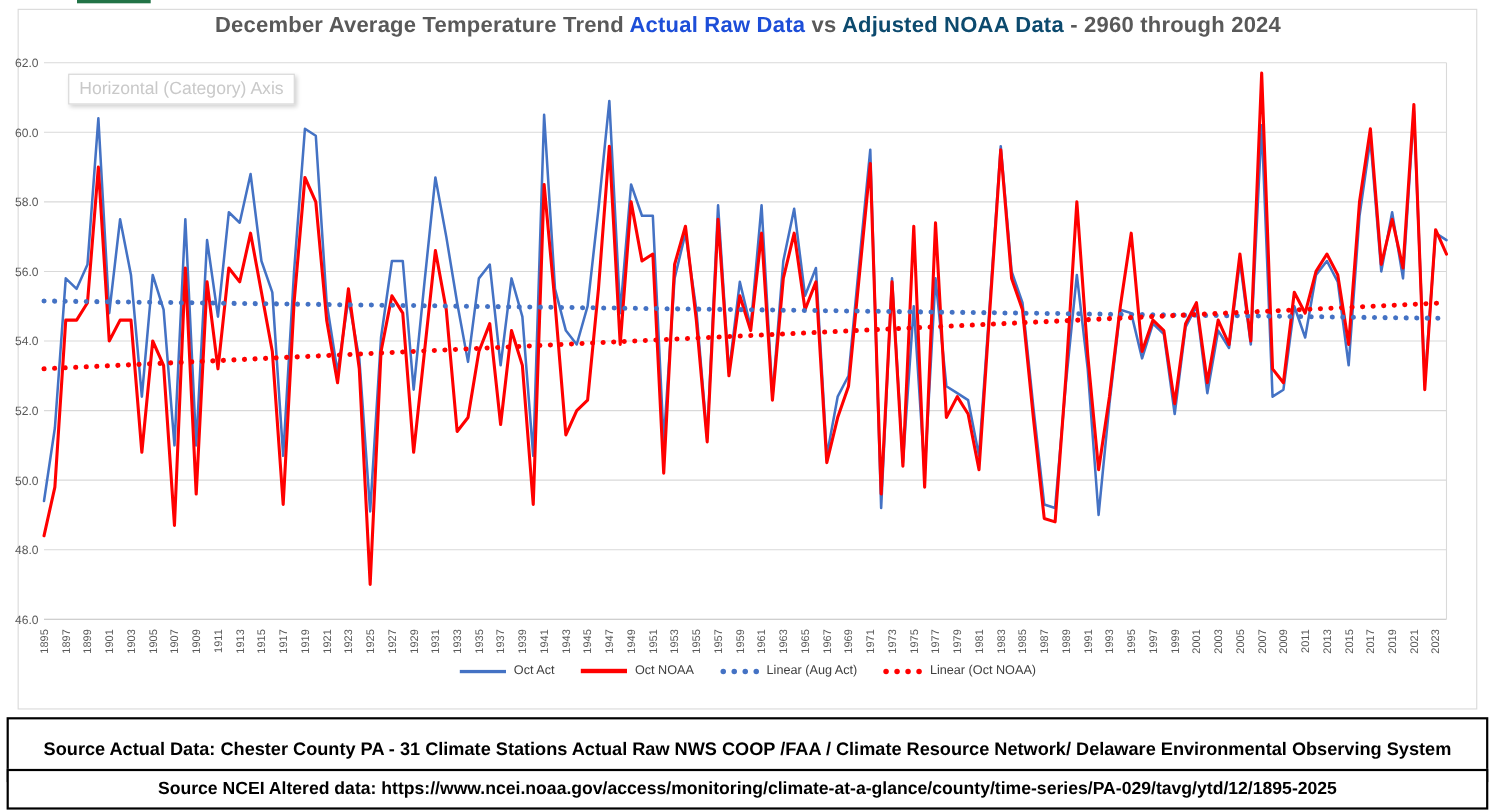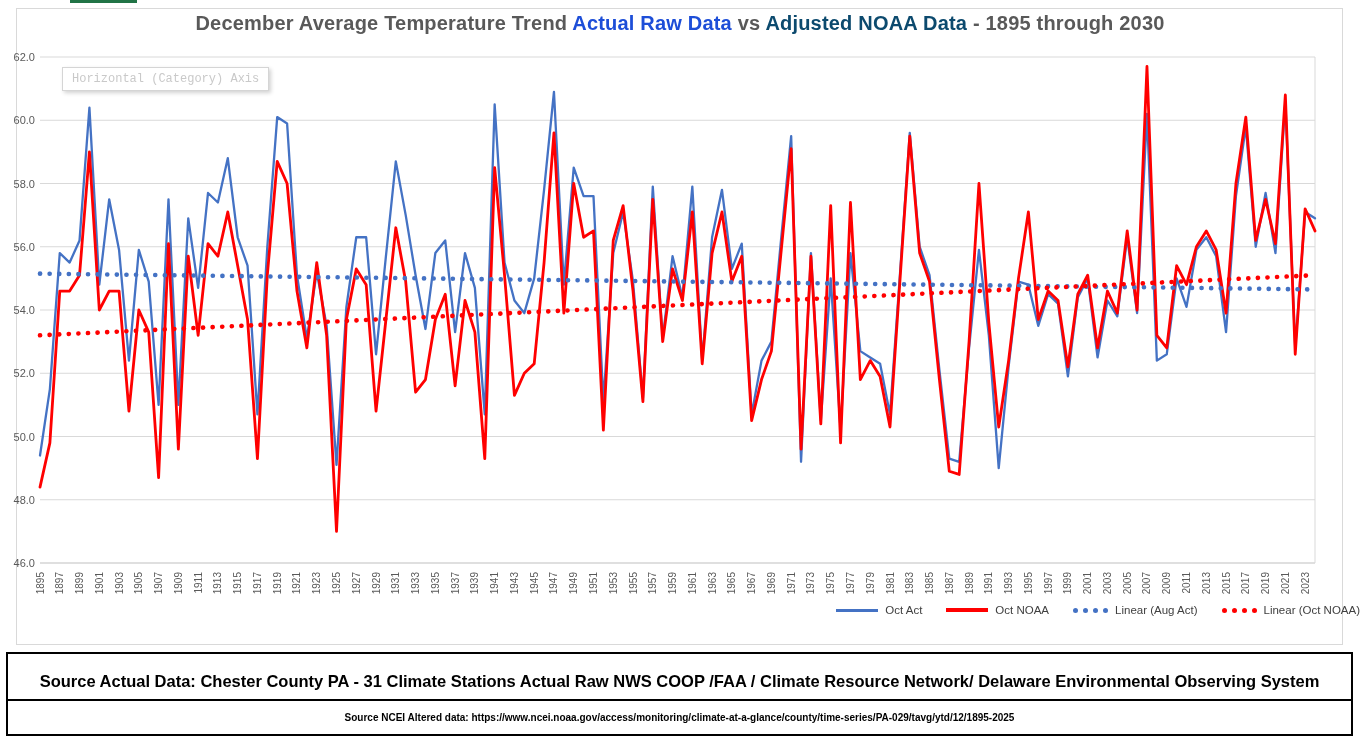--- a/index.html
+++ b/index.html
@@ -8,38 +8,38 @@
     font-family:"Liberation Sans",sans-serif;overflow:hidden;
   }
   .selection-strip{position:absolute;left:70px;top:0;width:67px;height:3px;background:#217346;}
   .chart-frame{position:absolute;left:16px;top:8px;width:1327px;height:637px;
     border:1px solid #D9D9D9;background:#ffffff;box-sizing:border-box;}
   .chart-title{position:absolute;left:0;top:12px;width:100%;text-align:center;
     font-size:20px;font-weight:bold;color:#595959;letter-spacing:0.2px;}
   .chart-title .t-blue{color:#1d4ed8;}
   .chart-title .t-red{color:#0c4a6e;}
   .axis-tooltip{position:absolute;left:62px;top:67px;background:#ffffff;
-    border:1px solid #D5D5D5;color:#C9C9C9;font-size:12px;padding:4px 9px;
-    box-shadow:2px 2px 4px rgba(0,0,0,0.18);white-space:nowrap;font-family:Liberation Mono, monospace;}
+    border:1px solid #D5D5D5;color:#C9C9C9;font-size:16px;padding:4px 9px;
+    box-shadow:2px 2px 4px rgba(0,0,0,0.18);white-space:nowrap;}
   svg.chart-canvas{position:absolute;left:0;top:0;}
   .ax{font-family:"Liberation Sans",sans-serif;font-size:11px;fill:#595959;}
   .xlab{font-size:10px;}
   .legend{position:absolute;left:0;top:604px;width:100%;display:flex;
-    justify-content:flex-end;align-items:center;gap:24px;}
+    justify-content:center;align-items:center;gap:24px;}
   .legend-item{display:flex;align-items:center;gap:7px;cursor:default;}
   .legend-item .lab{font-size:11.5px;color:#404040;}
   .line-sw{display:inline-block;width:42px;height:3px;}
   .legend-item:nth-child(2) .line-sw{height:3.5px;}
   .dots-sw{display:inline-flex;align-items:center;gap:5px;}
   .dot-sw{display:inline-block;width:5px;height:5px;border-radius:50%;}
   .src-box{position:absolute;left:6px;width:1347px;border:2.5px solid #000000;
     background:#ffffff;display:flex;align-items:center;justify-content:center;
     box-sizing:border-box;font-weight:bold;color:#000;}
   .src-box.one{top:652px;height:59px;font-size:16.5px;}
-  .src-box.two{top:699px;height:37px;font-size:10px;}
+  .src-box.two{top:699px;height:37px;font-size:16px;}
 </style>
 </head>
 <body>
 
 <div class="selection-strip"></div>
 
 <div class="chart-frame"></div>
 
 <svg class="chart-canvas" width="1360" height="648" viewBox="0 0 1360 648" aria-hidden="false">
     <line x1="40" x2="1315" y1="563" y2="563" stroke="#BFBFBF" stroke-width="1"></line>
@@ -126,21 +126,21 @@
     <text x="1265.5813953488373" y="572" dy="3.5" text-anchor="end" class="ax xlab" transform="rotate(-90 1265.5813953488373 572)">2019</text>
     <text x="1285.3488372093022" y="572" dy="3.5" text-anchor="end" class="ax xlab" transform="rotate(-90 1285.3488372093022 572)">2021</text>
     <text x="1305.1162790697674" y="572" dy="3.5" text-anchor="end" class="ax xlab" transform="rotate(-90 1305.1162790697674 572)">2023</text>
     <polyline points="40,455.475 49.883720930232556,389.0625 59.76744186046511,253.0750000000001 69.65116279069767,262.5625 79.53488372093022,240.4249999999999 89.41860465116278,107.60000000000005 99.30232558139535,284.7000000000001 109.18604651162791,199.3125 119.06976744186046,249.91250000000005 128.95348837209303,360.6 138.83720930232556,249.91250000000005 148.72093023255815,281.5375 158.6046511627907,404.875 168.48837209302326,199.3125 178.37209302325581,404.875 188.25581395348837,218.28750000000005 198.13953488372093,287.8624999999999 208.02325581395348,192.9874999999999 217.90697674418604,202.47500000000005 227.7906976744186,158.2000000000001 237.67441860465115,237.2625000000001 247.5581395348837,265.725 257.4418604651163,414.3624999999999 267.3255813953489,246.75 277.2093023255814,117.08749999999995 287.09302325581393,123.41250000000005 296.9767441860465,275.2125 306.86046511627904,338.4625 316.74418604651163,272.0499999999999 326.6279069767442,325.8125 336.51162790697674,464.9625 346.3953488372093,306.8375 356.27906976744185,237.2625000000001 366.16279069767444,237.2625000000001 376.04651162790697,354.275 385.93023255813955,256.2374999999999 395.8139534883721,161.3624999999999 405.69767441860466,215.125 415.5813953488372,275.2125 425.4651162790698,328.975 435.3488372093023,253.0750000000001 445.2325581395349,240.4249999999999 455.1162790697674,332.1375000000001 465,253.0750000000001 474.8837209302326,287.8624999999999 484.7674418604651,414.3624999999999 494.6511627906977,104.4375 504.5348837209302,262.5625 514.4186046511628,300.5125000000001 524.3023255813953,313.1625 534.1860465116279,278.375 544.0697674418604,189.8250000000001 553.953488372093,91.78750000000005 563.8372093023256,284.7000000000001 573.7209302325581,167.6875 583.6046511627907,196.14999999999995 593.4883720930233,196.14999999999995 603.3720930232558,401.7125 613.2558139534884,253.0750000000001 623.1395348837209,211.96249999999995 633.0232558139535,281.5375 642.9069767441861,398.5499999999999 652.7906976744187,186.66250000000005 662.6744186046511,338.4625 672.5581395348837,256.2374999999999 682.4418604651163,297.35 692.3255813953489,186.66250000000005 702.2093023255813,360.6 712.0930232558139,237.2625000000001 721.9767441860465,189.8250000000001 731.8604651162791,268.8875000000001 741.7441860465116,243.58749999999995 751.6279069767442,414.3624999999999 761.5116279069767,360.6 771.3953488372093,341.625 781.2790697674419,237.2625000000001 791.1627906976744,136.0625 801.046511627907,461.7999999999999 810.9302325581396,253.0750000000001 820.8139534883721,420.6875 830.6976744186046,278.375 840.5813953488372,430.1749999999999 850.4651162790698,253.0750000000001 860.3488372093024,351.1124999999999 870.2325581395348,357.4375 880.1162790697674,363.7625000000001 890,414.3624999999999 899.8837209302326,275.2125 909.7674418604652,132.89999999999995 919.6511627906976,246.75 929.5348837209302,275.2125 939.4186046511628,370.0875 949.3023255813954,458.6375000000001 959.1860465116279,461.7999999999999 969.0697674418604,347.9500000000001 978.953488372093,249.91250000000005 988.8372093023256,335.2999999999999 998.7209302325581,468.125 1008.6046511627907,366.9249999999999 1018.4883720930233,281.5375 1028.3720930232557,284.7000000000001 1038.2558139534885,325.8125 1048.139534883721,294.1875 1058.0232558139535,303.6749999999999 1067.906976744186,376.4125 1077.7906976744187,297.35 1087.6744186046512,278.375 1097.5581395348838,357.4375 1107.4418604651162,300.5125000000001 1117.3255813953488,316.3250000000001 1127.2093023255813,237.2625000000001 1137.093023255814,313.1625 1146.9767441860465,113.92499999999991 1156.860465116279,360.6 1166.7441860465117,354.275 1176.6279069767443,278.375 1186.5116279069769,306.8375 1196.3953488372092,249.91250000000005 1206.2790697674418,237.2625000000001 1216.1627906976744,256.2374999999999 1226.046511627907,332.1375000000001 1235.9302325581396,196.14999999999995 1245.8139534883721,126.57500000000009 1255.6976744186047,246.75 1265.5813953488373,192.9874999999999 1275.4651162790697,253.0750000000001 1285.3488372093022,101.27499999999995 1295.2325581395348,347.9500000000001 1305.1162790697674,211.96249999999995 1315,218.28750000000005" fill="none" stroke="#4472C4" stroke-width="2.3" stroke-linejoin="round" stroke-linecap="round"></polyline>
     <polyline points="40,487.1 49.883720930232556,442.8250000000001 59.76744186046511,291.025 69.65116279069767,291.025 79.53488372093022,275.2125 89.41860465116278,151.875 99.30232558139535,310 109.18604651162791,291.025 119.06976744186046,291.025 128.95348837209303,411.2000000000001 138.83720930232556,310 148.72093023255815,332.1375000000001 158.6046511627907,477.6124999999999 168.48837209302326,243.58749999999995 178.37209302325581,449.15 188.25581395348837,256.2374999999999 198.13953488372093,335.2999999999999 208.02325581395348,243.58749999999995 217.90697674418604,256.2374999999999 227.7906976744186,211.96249999999995 237.67441860465115,265.725 247.5581395348837,319.4874999999999 257.4418604651163,458.6375000000001 267.3255813953489,275.2125 277.2093023255814,161.3624999999999 287.09302325581393,183.5 296.9767441860465,291.025 306.86046511627904,347.9500000000001 316.74418604651163,262.5625 326.6279069767442,335.2999999999999 336.51162790697674,531.375 346.3953488372093,319.4874999999999 356.27906976744185,268.8875000000001 366.16279069767444,284.7000000000001 376.04651162790697,411.2000000000001 385.93023255813955,319.4874999999999 395.8139534883721,227.77499999999995 405.69767441860466,281.5375 415.5813953488372,392.225 425.4651162790698,379.5750000000001 435.3488372093023,319.4874999999999 445.2325581395349,294.1875 455.1162790697674,385.9 465,300.5125000000001 474.8837209302326,332.1375000000001 484.7674418604651,458.6375000000001 494.6511627906977,167.6875 504.5348837209302,275.2125 514.4186046511628,395.3875000000001 524.3023255813953,373.25 534.1860465116279,363.7625000000001 544.0697674418604,262.5625 553.953488372093,132.89999999999995 563.8372093023256,313.1625 573.7209302325581,183.5 583.6046511627907,237.2625000000001 593.4883720930233,230.9375 603.3720930232558,430.1749999999999 613.2558139534884,240.4249999999999 623.1395348837209,205.6375000000001 633.0232558139535,291.025 642.9069767441861,401.7125 652.7906976744187,199.3125 662.6744186046511,341.625 672.5581395348837,268.8875000000001 682.4418604651163,300.5125000000001 692.3255813953489,211.96249999999995 702.2093023255813,363.7625000000001 712.0930232558139,253.0750000000001 721.9767441860465,211.96249999999995 731.8604651162791,281.5375 741.7441860465116,256.2374999999999 751.6279069767442,420.6875 761.5116279069767,379.5750000000001 771.3953488372093,351.1124999999999 781.2790697674419,249.91250000000005 791.1627906976744,148.71249999999995 801.046511627907,449.15 810.9302325581396,256.2374999999999 820.8139534883721,423.85 830.6976744186046,205.6375000000001 840.5813953488372,442.8250000000001 850.4651162790698,202.47500000000005 860.3488372093024,379.5750000000001 870.2325581395348,360.6 880.1162790697674,376.4125 890,427.0125000000001 899.8837209302326,281.5375 909.7674418604652,136.0625 919.6511627906976,253.0750000000001 929.5348837209302,281.5375 939.4186046511628,379.5750000000001 949.3023255813954,471.2875 959.1860465116279,474.4500000000001 969.0697674418604,341.625 978.953488372093,183.5 988.8372093023256,322.65 998.7209302325581,427.0125000000001 1008.6046511627907,360.6 1018.4883720930233,278.375 1028.3720930232557,211.96249999999995 1038.2558139534885,319.4874999999999 1048.139534883721,291.025 1058.0232558139535,300.5125000000001 1067.906976744186,366.9249999999999 1077.7906976744187,294.1875 1087.6744186046512,275.2125 1097.5581395348838,347.9500000000001 1107.4418604651162,291.025 1117.3255813953488,313.1625 1127.2093023255813,230.9375 1137.093023255814,310 1146.9767441860465,66.48749999999991 1156.860465116279,335.2999999999999 1166.7441860465117,347.9500000000001 1176.6279069767443,265.725 1186.5116279069769,284.7000000000001 1196.3953488372092,246.75 1206.2790697674418,230.9375 1216.1627906976744,249.91250000000005 1226.046511627907,313.1625 1235.9302325581396,183.5 1245.8139534883721,117.08749999999995 1255.6976744186047,240.4249999999999 1265.5813953488373,199.3125 1275.4651162790697,243.58749999999995 1285.3488372093022,94.95000000000009 1295.2325581395348,354.275 1305.1162790697674,208.7999999999999 1315,230.9375" fill="none" stroke="#FF0000" stroke-width="2.8" stroke-linejoin="round" stroke-linecap="round"></polyline>
     <line x1="40" y1="273.63125" x2="1315" y2="289.44375" stroke="#4472C4" stroke-width="4.6" stroke-linecap="round" stroke-dasharray="0.1 9.5"></line>
     <line x1="40" y1="335.2999999999999" x2="1315" y2="275.2125" stroke="#FF0000" stroke-width="4.6" stroke-linecap="round" stroke-dasharray="0.1 9.5"></line>
   </svg>
 
 <div class="chart-title">
-  <span>December Average Temperature Trend </span><span class="t-blue">Actual Raw Data</span><span> vs </span><span class="t-red">Adjusted NOAA Data</span><span> - 1895 through 2030</span>
+  <span>December Average Temperature Trend </span><span class="t-blue">Actual Raw Data</span><span> vs </span><span class="t-red">Adjusted NOAA Data</span><span> - 2960 through 2024</span>
 </div>
 
 <div class="axis-tooltip">Horizontal (Category) Axis</div>
 
 <div class="legend">
   <div class="legend-item">
     <span class="line-sw sw" style="background: rgb(68, 114, 196);"></span>
     <span class="lab">Oct Act</span>
   </div>
   <div class="legend-item">

